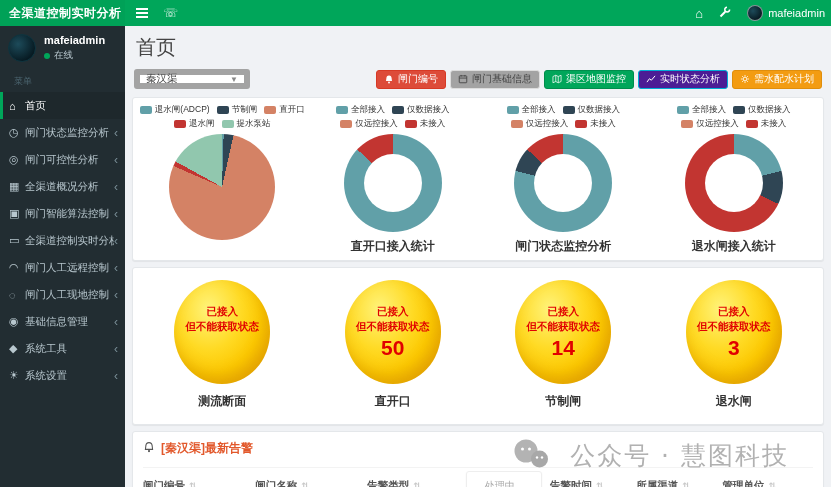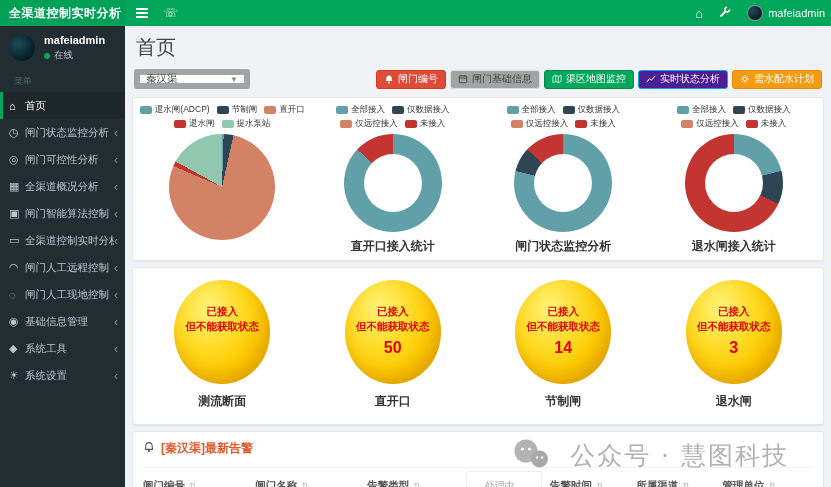--- a/index.html
+++ b/index.html
@@ -67,21 +67,21 @@
   .lg-item .lt { font-size:8.5px; color:#333; white-space:nowrap; }
   .pie { width:106px; height:106px; border-radius:50%; }
   .donut { width:98px; height:98px; border-radius:50%; position:relative; }
   .donut .hole { position:absolute; inset:20px; border-radius:50%; background:#fff; }
   .chart-title { font-size:12px; font-weight:bold; color:#333; margin-top:6px; }
 
   .card-balls { height:158px; display:flex; padding:12px 4px 6px 4px; margin-bottom:6px; }
   .ball-col { flex:1; display:flex; flex-direction:column; align-items:center; }
   .ball { width:96px; height:104px; border-radius:50%; background:radial-gradient(ellipse at 36% 28%, #fff37a 0%, #ffda24 38%, #fcc800 62%, #f0a702 100%); box-shadow:inset -4px -8px 14px rgba(190,120,0,.35); display:flex; flex-direction:column; align-items:center; justify-content:center; text-align:center; }
   .ball .b1,.ball .b2 { color:#e10000; font-size:10.5px; font-weight:bold; line-height:1.45; }
-  .ball .bv { color:#e10000; font-size:16px; font-weight:bold; min-height:24px; line-height:24px; margin-top:2px; }
+  .ball .bv { color:#e10000; font-size:21px; font-weight:bold; min-height:24px; line-height:24px; margin-top:2px; }
   .ball-label { font-size:12px; font-weight:bold; color:#333; margin-top:9px; }
 
   .card-alarm { position:relative; height:72px; padding:8px 10px 0 10px; overflow:hidden; }
   .alarm-title { display:flex; align-items:center; gap:6px; font-size:12px; font-weight:bold; color:#e2582b; }
   .alarm-title .bell { color:#555; }
   .thead { display:flex; align-items:center; margin-top:10px; border-top:1px solid #f3f3f3; padding-top:9px; }
   .th { display:flex; align-items:center; gap:4px; font-size:10.5px; font-weight:bold; color:#555; }
   .th .sort { color:#c9c9c9; font-size:9px; }
   .th-filter { width:76px; height:30px; background:#fff; border:1px solid #eee; border-radius:3px; box-shadow:0 1px 2px rgba(0,0,0,.06); display:flex; align-items:center; justify-content:center; font-size:10px; color:#aaa; margin:-6px 8px; cursor:pointer; }
 

